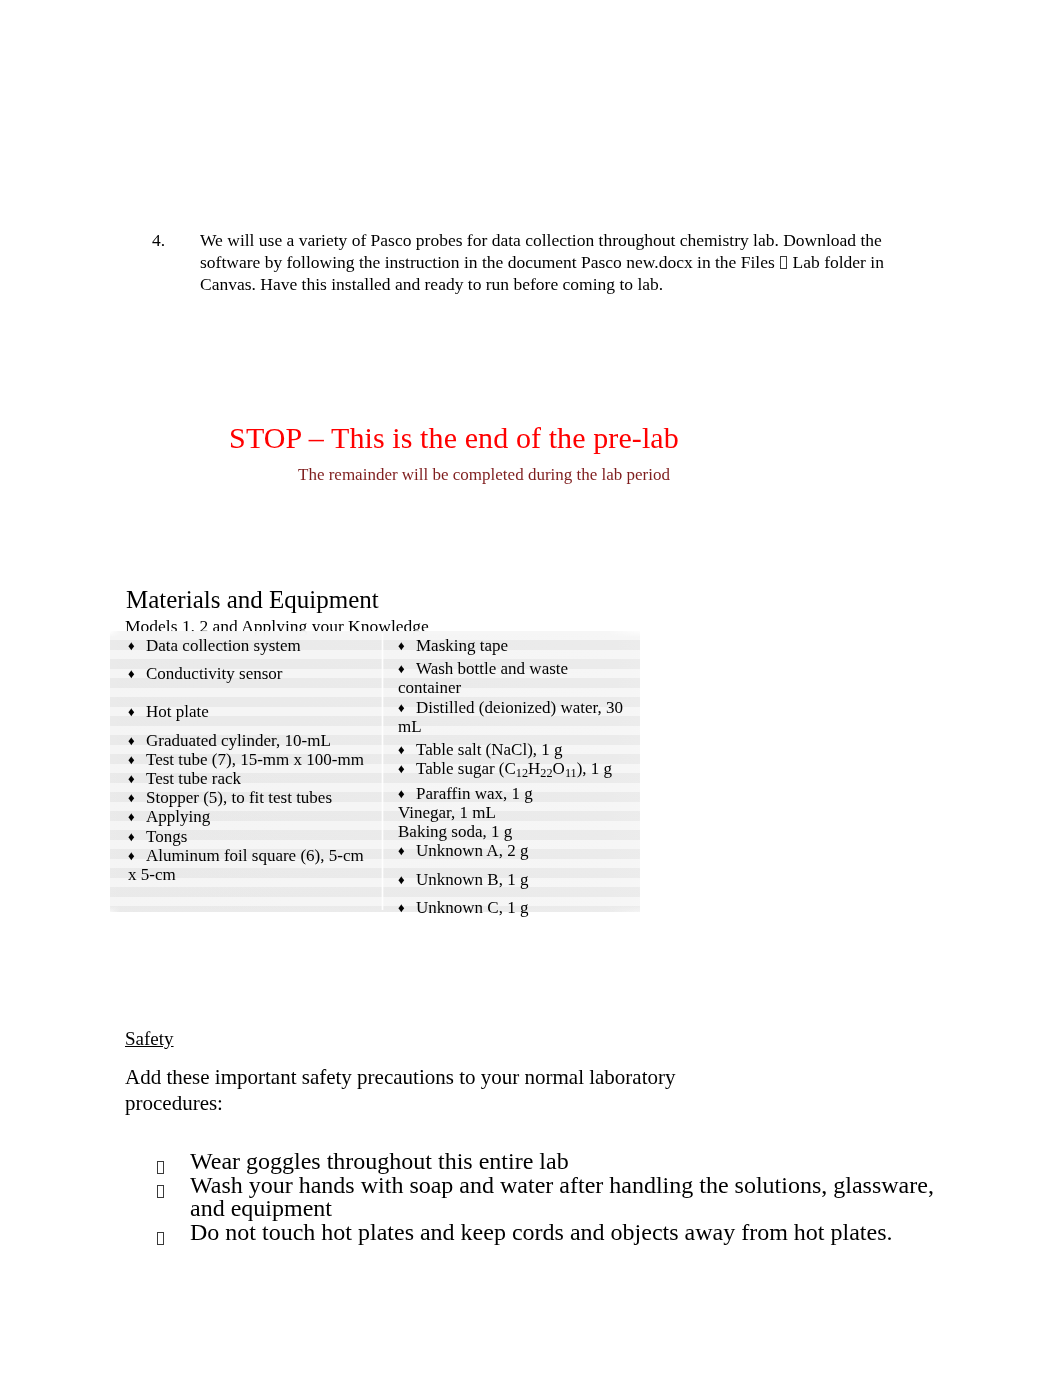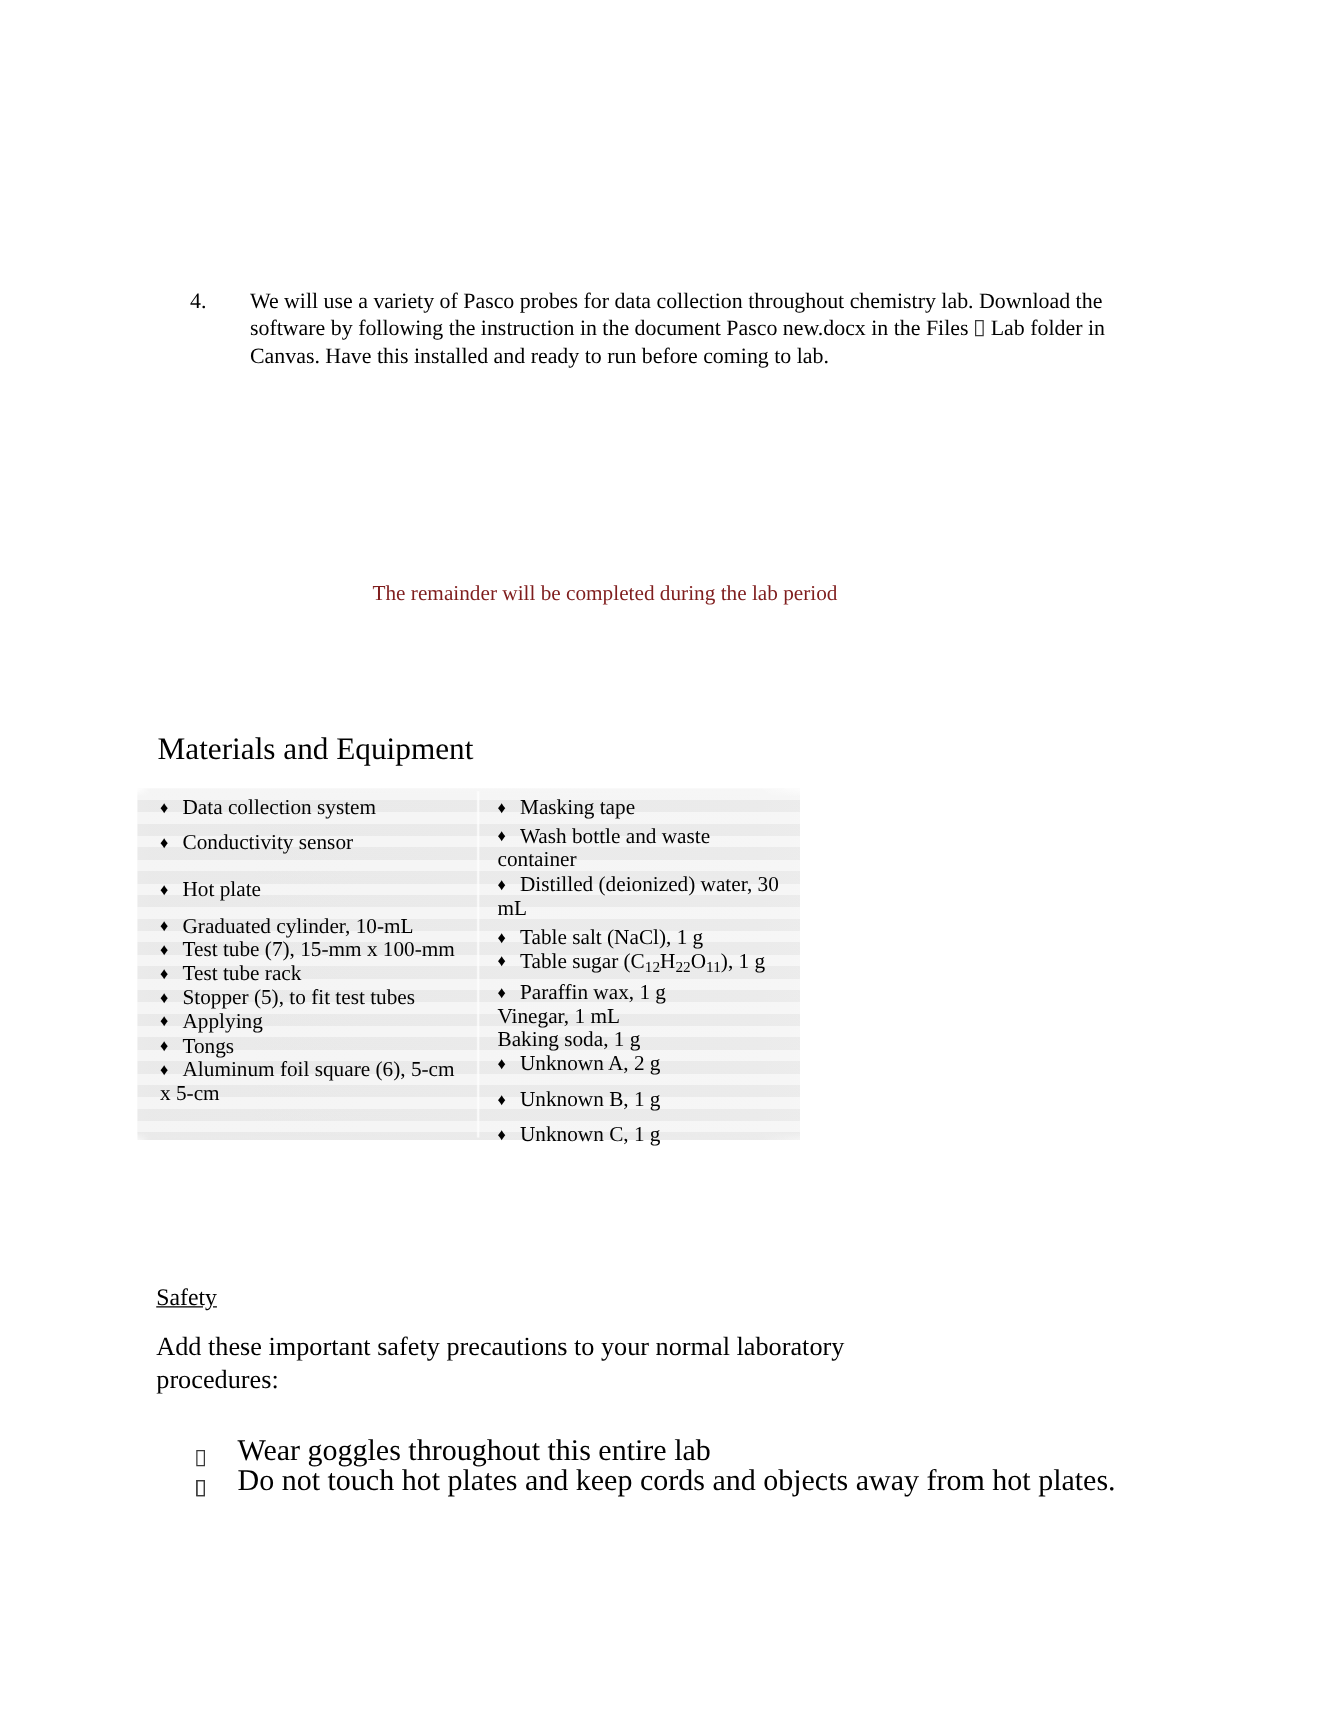--- a/index.html
+++ b/index.html
@@ -209,23 +209,25 @@
 </head>
 <body>
 
 <div class="page">
 
   <div class="numbered-item">
     <span class="num">4.</span>
     <div class="body"><span>We will use a variety of Pasco probes for data collection throughout chemistry lab. Download the software by following the instruction in the document Pasco new.docx in the Files </span><span class="tofu"></span><span> Lab folder in Canvas. Have this installed and ready to run before coming to lab.</span></div>
   </div>
 
+  <div class="stop-title">STOP – This is the end of the pre-lab</div>
   <div class="stop-sub">The remainder will be completed during the lab period</div>
 
   <h2 class="section-heading">Materials and Equipment</h2>
+  <div class="models-line">Models 1, 2 and Applying your Knowledge</div>
 
   <div class="materials-table">
     <div class="tbl-bg"></div>
     <div class="stripes"></div>
     <div class="col-divider"></div>
     <div class="cols">
       <div class="col col-left" id="col-left">
           <div class="mat-item"><span class="bullet">♦</span><span>Data collection system</span></div>
           <div class="mat-item gap-sm"><span class="bullet">♦</span><span>Conductivity sensor</span></div>
           <div class="mat-item gap-md"><span class="bullet">♦</span><span>Hot plate</span></div>
@@ -253,17 +255,17 @@
           <div class="mat-item gap-sm"><span class="bullet">♦</span><span>Unknown B, 1 g</span></div>
           <div class="mat-item gap-sm"><span class="bullet">♦</span><span>Unknown C, 1 g</span></div>
         </div>
     </div>
   </div>
 
   <h3 class="safety-heading">Safety</h3>
   <div class="safety-intro">Add these important safety precautions to your normal laboratory procedures:</div>
   <div class="safety-list" id="safety-list">
       <div class="sl-item"><span class="sq"><span class="tofu"></span></span><span>Wear goggles throughout this entire lab</span></div>
-      <div class="sl-item"><span class="sq"><span class="tofu"></span></span></div>
+      <div class="sl-item"><span class="sq"><span class="tofu"></span></span><span>Wash your hands with soap and water after handling the solutions, glassware, and equipment</span></div>
       <div class="sl-item"><span class="sq"><span class="tofu"></span></span><span>Do not touch hot plates and keep cords and objects away from hot plates.</span></div>
     </div>
 
 </div>
 
 </body></html>

